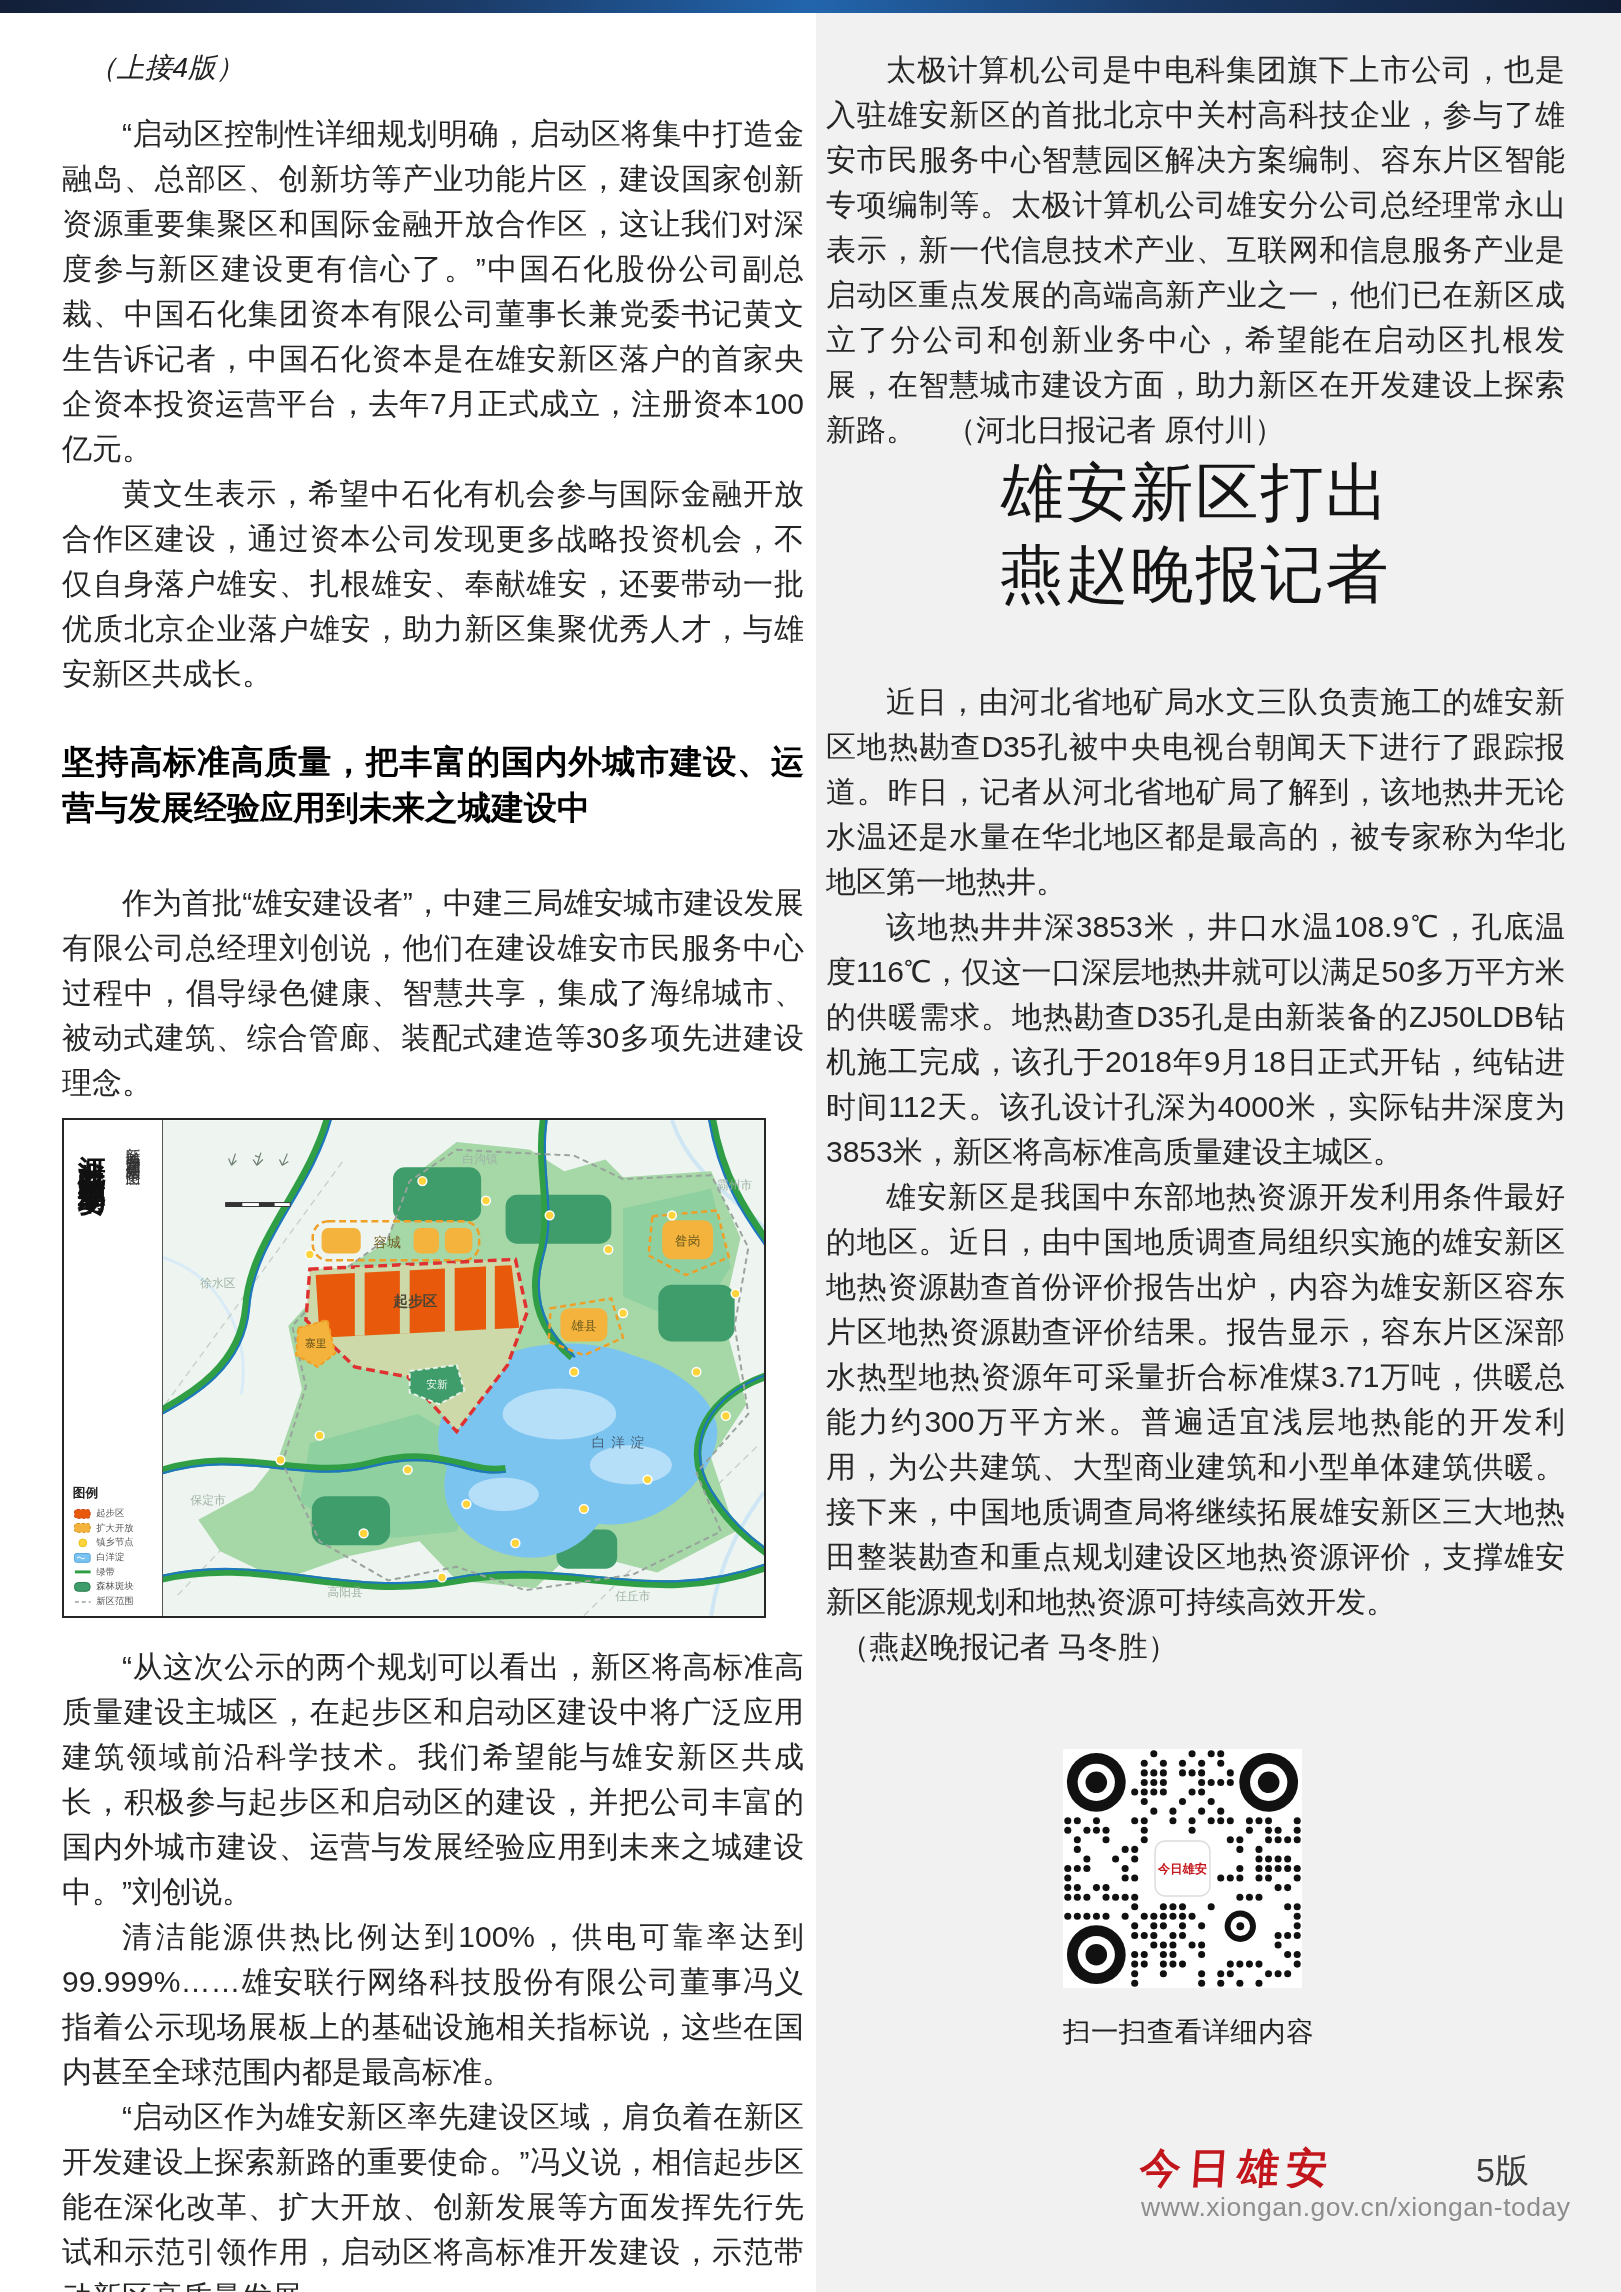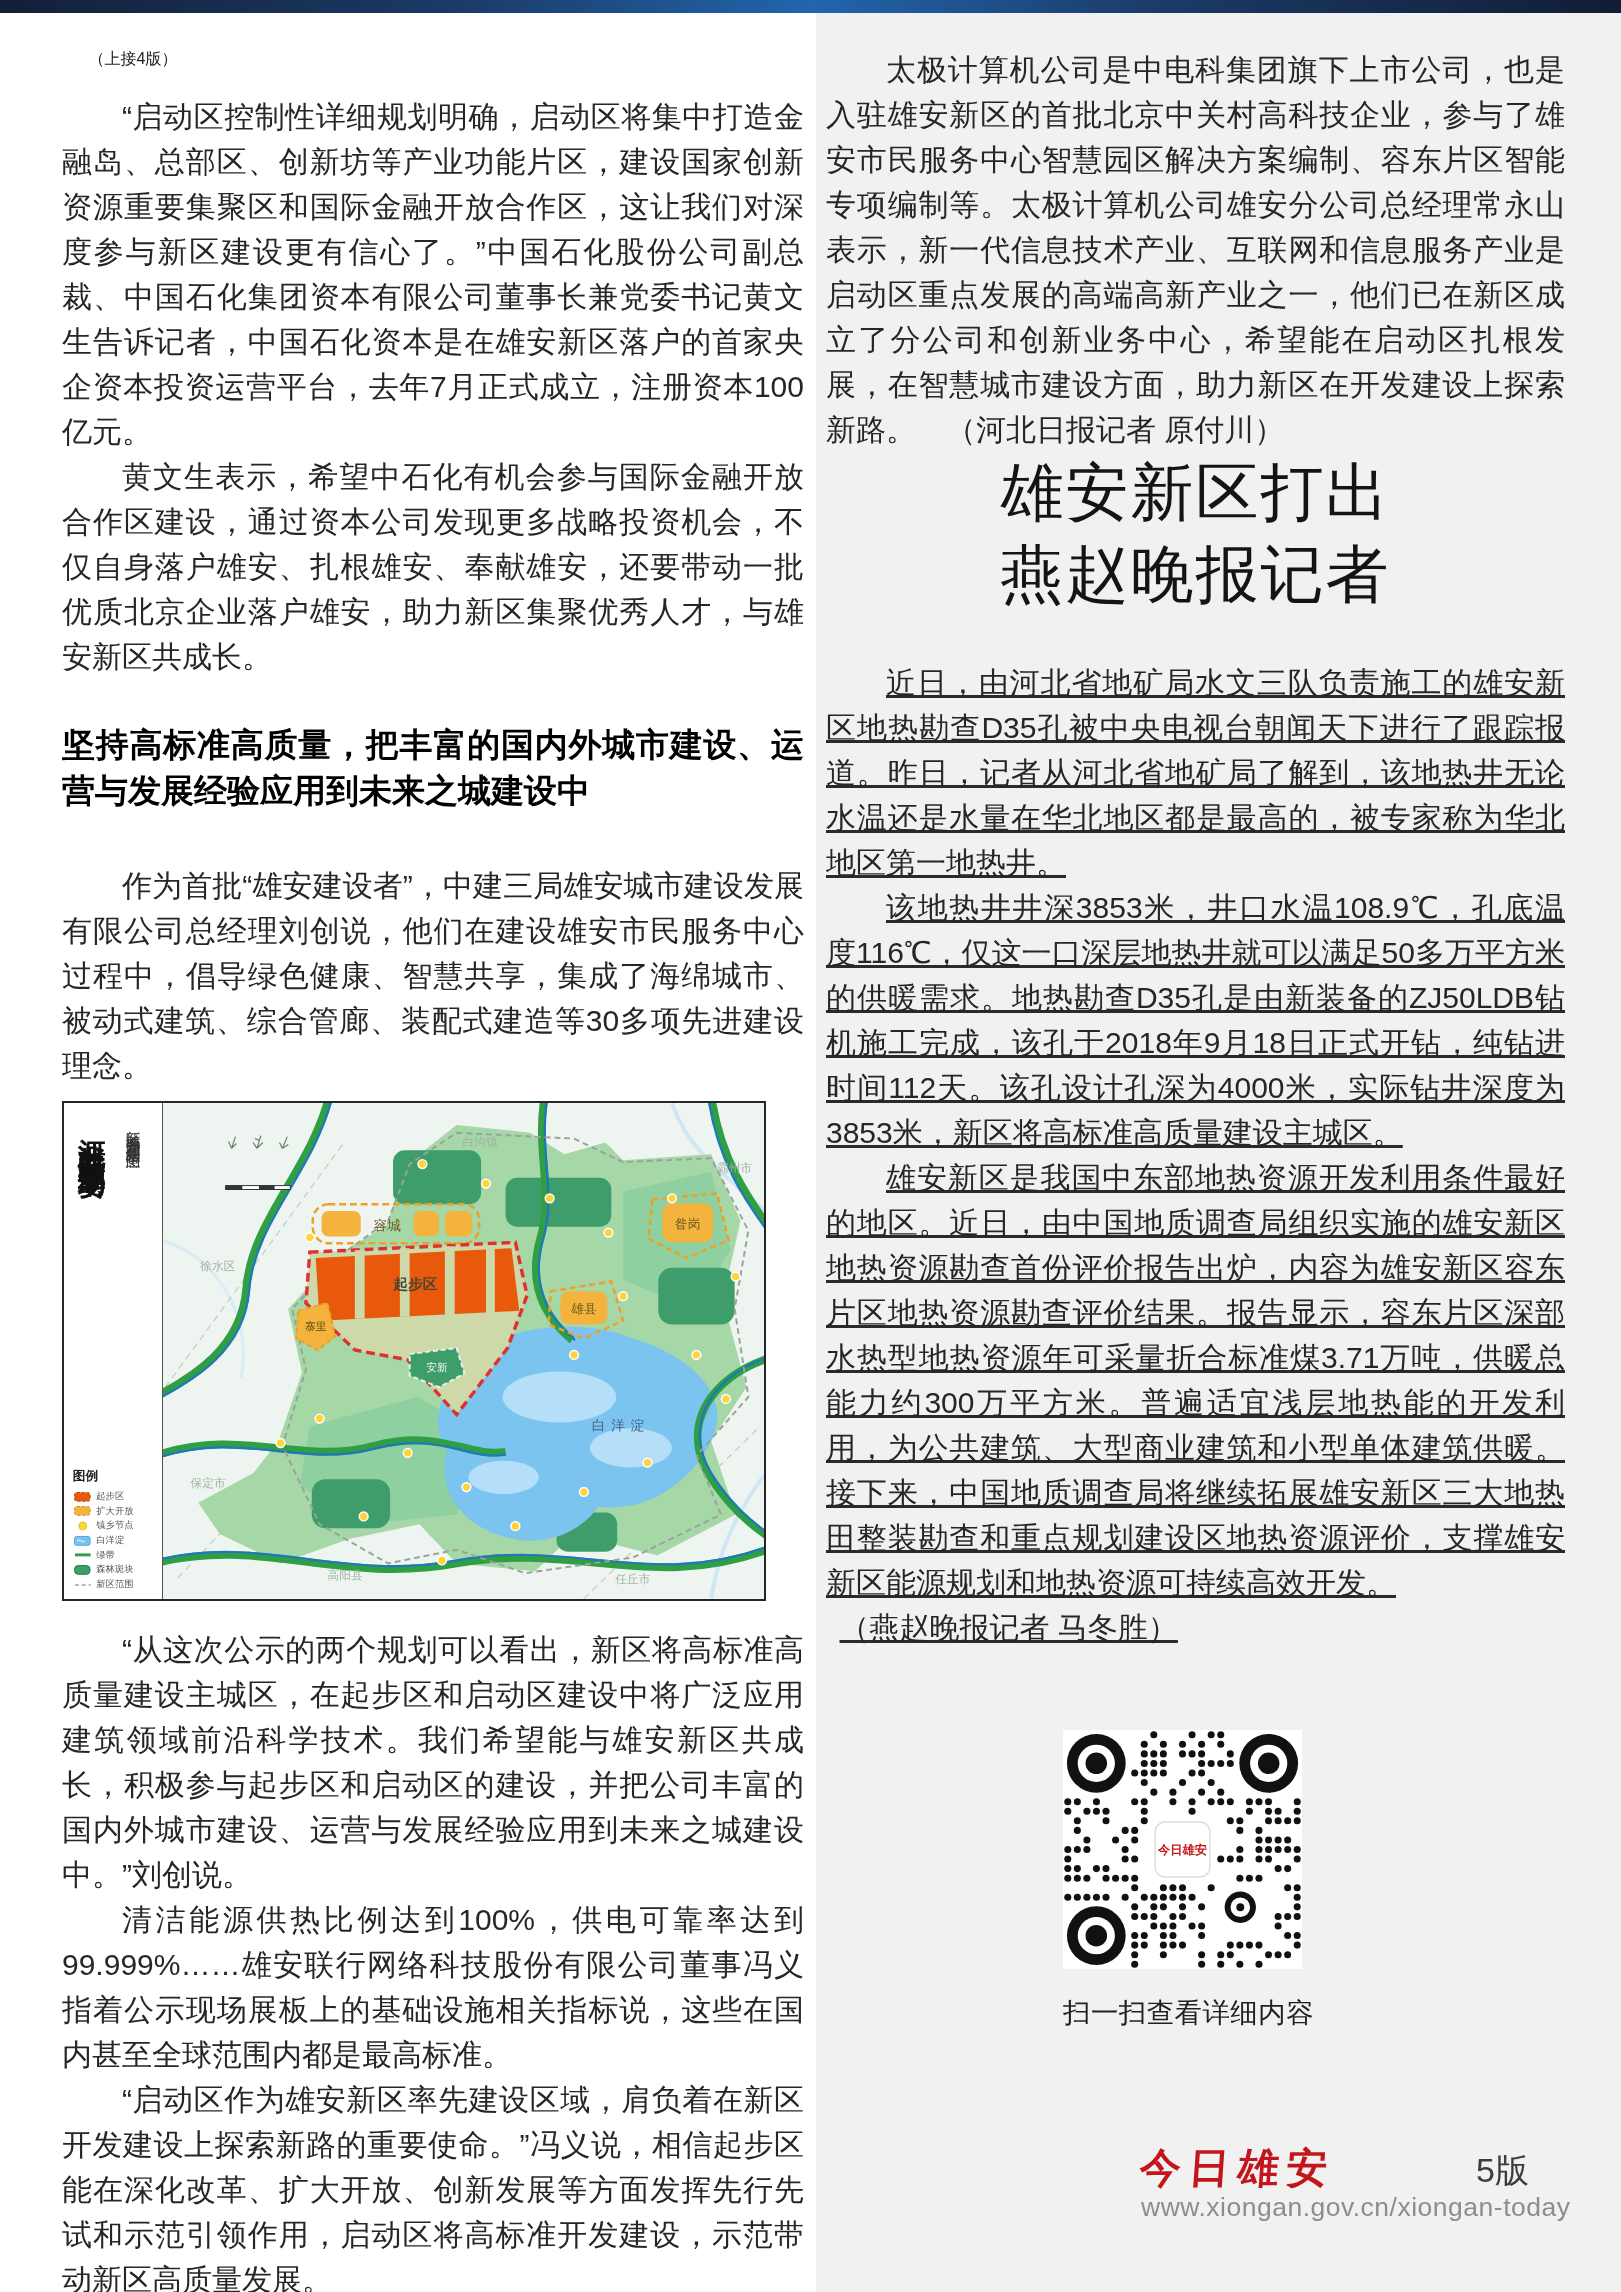--- a/index.html
+++ b/index.html
@@ -6,42 +6,42 @@
   #page{position:relative;width:1621px;height:2293px;background:#ffffff;overflow:hidden;
         font-family:"Liberation Sans",sans-serif;color:#2a2a2a;}
   
   .topbar{position:absolute;left:0;top:0;width:1621px;height:12.7px;
           background:linear-gradient(90deg,#131f38 0%,#1b3a66 28%,#2265ad 50%,#1b3a66 72%,#111d35 100%);}
   
   .gray-panel{position:absolute;left:816px;top:12.7px;width:805px;height:2280px;background:#f1f1f2;}
   
   .col-left{position:absolute;left:62px;top:47px;width:742px;}
   .col-right{position:absolute;left:826px;top:47px;width:739px;}
-  .note{font-size:16px;color:#222;margin:2px 0 23.5px 26.5px;}
+  .note{font-size:28px;color:#222;margin:2px 0 23.5px 26.5px;font-style:italic;}
   p.body{font-size:30px;line-height:45px;text-align:justify;text-indent:2em;margin:0;color:#262626;}
   .subhead{font-size:33px;line-height:46px;font-weight:700;color:#000;margin:43px 0 49px 0;text-align:justify;}
   
   .map-box{box-sizing:border-box;margin-top:13.7px;width:704px;height:500px;border:2px solid #262626;
            background:#fff;display:flex;}
   .map-side{position:relative;width:98px;height:496px;background:#fff;border-right:1.5px solid #555;flex:0 0 auto;}
   .map-title{position:absolute;left:9.8px;top:13.7px;writing-mode:vertical-rl;font-size:27.4px;font-weight:700;
              letter-spacing:3.9px;color:#111;}
   .map-subtitle{position:absolute;left:59px;top:15.7px;writing-mode:vertical-rl;font-size:14.7px;
                 letter-spacing:2px;color:#333;}
   .legend{position:absolute;left:8.8px;top:365px;width:86px;}
   .legend-title{font-size:12.7px;font-weight:700;color:#222;margin-bottom:3.9px;}
   .lg-row{display:flex;align-items:center;height:14.7px;}
   .lg-row svg{flex:0 0 auto;margin-right:3.9px;}
   .lg-label{font-size:9.3px;color:#555;white-space:nowrap;}
   .map-canvas{flex:1 1 auto;}
   
   .rc-p1{margin-top:63px;}
   .headline{text-align:center;font-family:"DejaVu Serif",serif;font-weight:500;
             font-size:63px;line-height:82px;color:#141414;letter-spacing:2px;}
-  .geo{margin-top:44px;text-decoration:underline;}
+  .geo{margin-top:63px;}
   .byline{font-size:30px;line-height:45px;margin:0;color:#262626;text-indent:0.45em;}
   .qr-wrap{margin:80px 0 0 237px;width:239px;height:239px;background:#fff;}
   .qr-caption{margin:25.5px 0 0 237px;font-size:27.4px;color:#1f1f1f;letter-spacing:0.5px;}
   
   .brand{position:absolute;left:1140px;top:2141px;font-family:"DejaVu Serif",serif;font-weight:700;
          font-size:41px;color:#c3161c;letter-spacing:7.8px;transform:skewX(-4deg);}
   .pagenum{position:absolute;left:1476px;top:2148px;font-size:34px;color:#3c3c3c;}
   .siteurl{position:absolute;left:1141px;top:2192px;font-size:26.5px;color:#8d8d8d;letter-spacing:0.5px;}
   svg text{font-family:"Liberation Sans",sans-serif;}
 </style>

